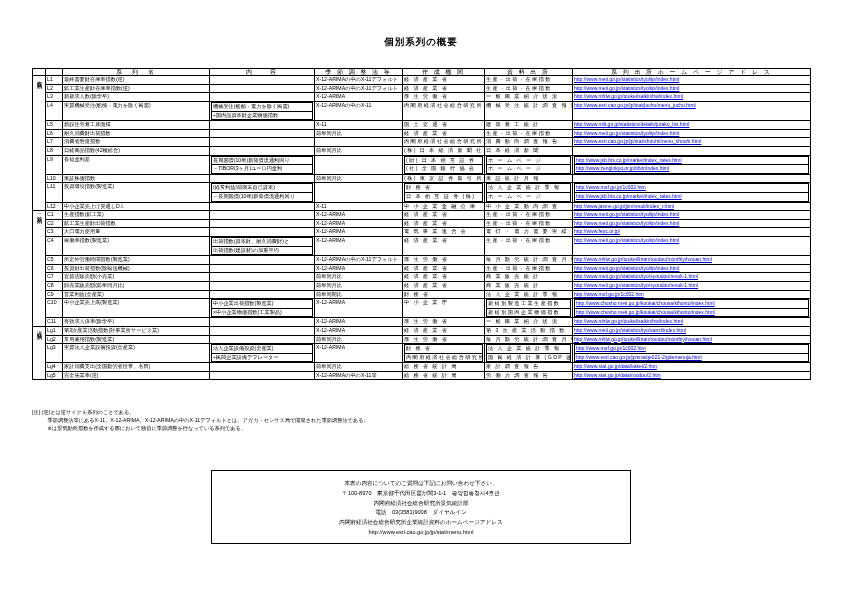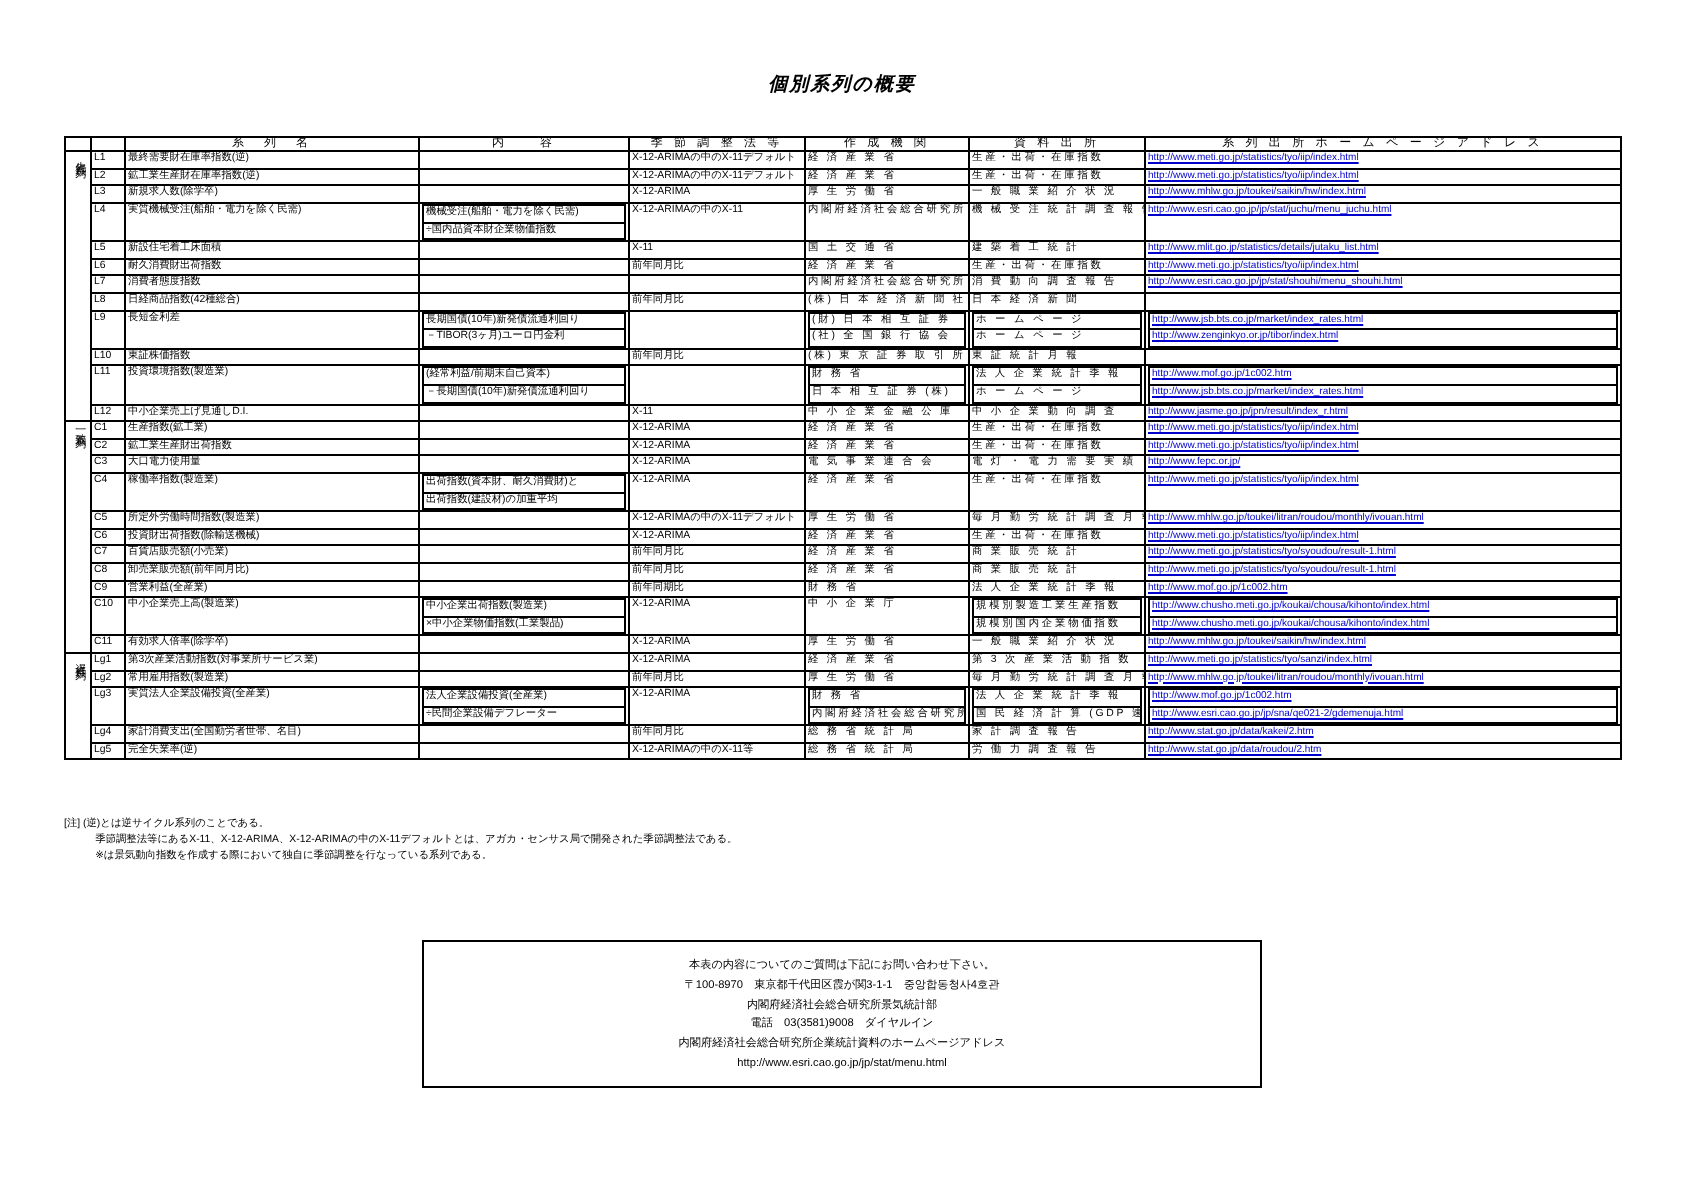--- a/index.html
+++ b/index.html
@@ -6,21 +6,21 @@
   body{
     width:842px;height:595px;
     background:#ffffff;
     font-family:"Liberation Sans","DejaVu Sans",sans-serif;
     color:#000;
     position:relative;
     overflow:hidden;
   }
   #title{
     position:absolute;top:36px;left:0;width:842px;
-    text-align:center;font-size:9.5px;font-weight:bold;letter-spacing:1px;font-style:italic;
+    text-align:center;font-size:9.5px;font-weight:bold;letter-spacing:1px;
   }
   #tableWrap{
     position:absolute;top:68px;left:32px;width:778px;
   }
   table.main{
     border-collapse:collapse;width:778px;table-layout:fixed;
     font-size:5.2px;line-height:1.05;
   }
   table.main td,table.main th{
     border:0.5px solid #000;

